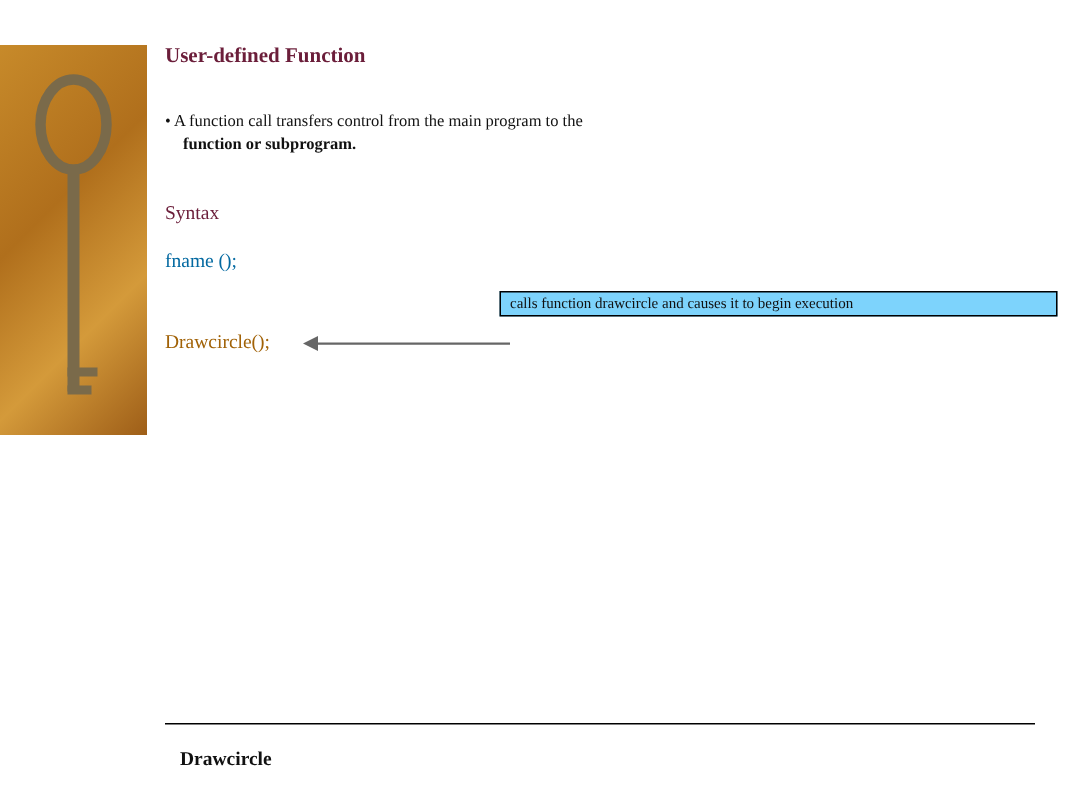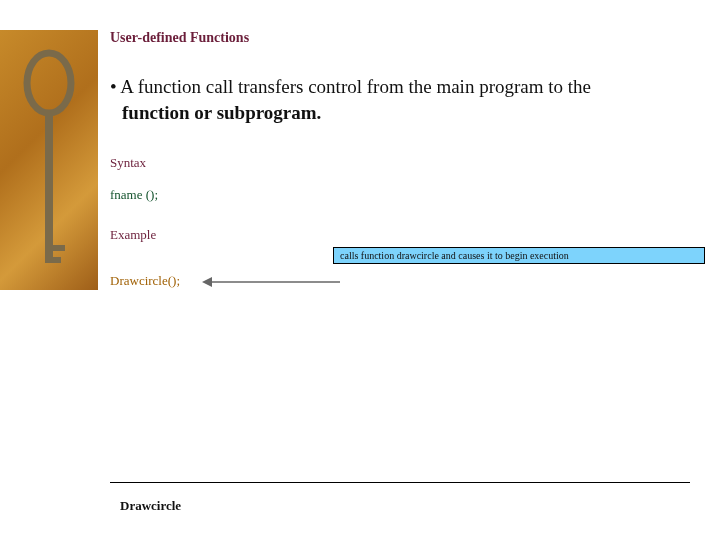--- a/index.html
+++ b/index.html
@@ -24,35 +24,35 @@
     color: #6b1e3a;
     margin-bottom: 28px;
   }
   .subtitle {
     font-weight: bold;
     font-size: 13px;
     color: #111;
     margin-bottom: 22px;
   }
   .bullet {
-    font-size: 19px;
+    font-size: 11px;
     color: #111;
     margin-bottom: 30px;
     line-height: 1.35;
   }
   .bullet-line2 { padding-left: 12px; font-weight: bold; }
   .section-label {
     font-size: 13px;
     color: #6b1e3a;
     margin-bottom: 16px;
     font-family: Liberation Serif, serif;
   }
   .code-line {
     font-size: 13px;
-    color: #14532d;
+    color: #0369a1;
     margin-bottom: 24px;
   }
   .example-row {
     position: relative;
     margin-top: 4px;
   }
   .drawcircle {
     font-size: 13px;
     color: #a16207;
     position: relative;
@@ -99,31 +99,30 @@
   <div class="side-image">
     <svg width="60" height="230" viewBox="0 0 60 230">
       <ellipse cx="30" cy="38" rx="22" ry="30" fill="none" stroke="#7a6a4a" stroke-width="7"></ellipse>
       <rect x="26" y="66" width="8" height="150" fill="#7a6a4a"></rect>
       <rect x="26" y="200" width="20" height="6" fill="#7a6a4a"></rect>
       <rect x="26" y="212" width="16" height="6" fill="#7a6a4a"></rect>
     </svg>
   </div>
 
   <div class="content">
-    <div class="title">User-defined Functions</div>
+    <div class="title">User-defined Function</div>
 
     <div class="bullet">
       <div>• A function call transfers control from the main program to the</div>
       <div class="bullet-line2">function or subprogram.</div>
     </div>
 
     <div class="section-label">Syntax</div>
     <div class="code-line">fname ();</div>
 
-    <div class="section-label">Example</div>
 
     <div class="example-row">
       <div class="drawcircle">Drawcircle();</div>
       <div class="callout">calls function drawcircle and causes it to begin execution</div>
       <svg class="arrow-svg" width="140" height="18">
         <line x1="138" y1="9" x2="8" y2="9" stroke="#666" stroke-width="1.5"></line>
         <polygon points="0,9 10,4 10,14" fill="#666"></polygon>
       </svg>
     </div>
   </div>

